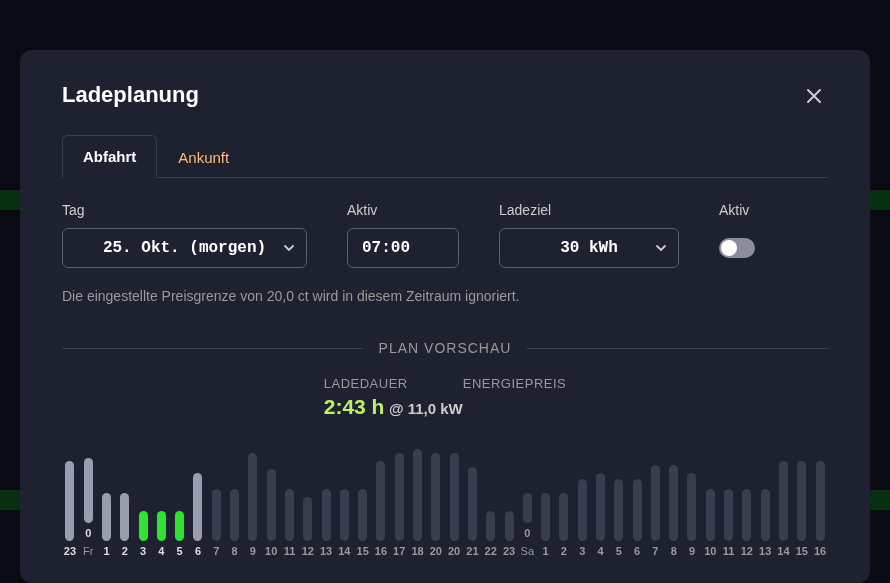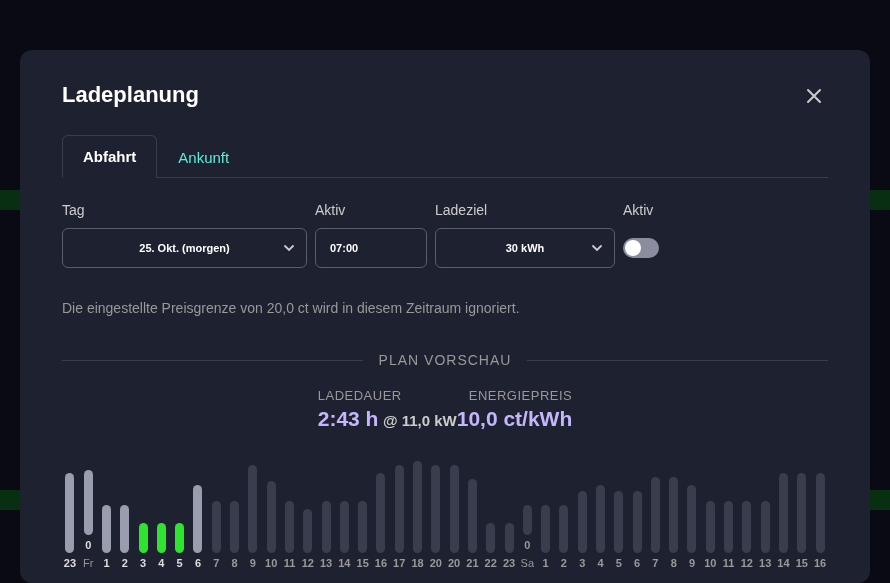--- a/index.html
+++ b/index.html
@@ -5,40 +5,40 @@
 *{margin:0;padding:0;box-sizing:border-box}
 body{background:#0a0a14;font-family:-apple-system,BlinkMacSystemFont,"Segoe UI",sans-serif;color:#e5e5e5;overflow:hidden;width:890px;height:583px;position:relative}
 .bg-stripe{position:absolute;height:20px;width:100%;background:linear-gradient(to right,#00ff00,#00ff00)}
 .bg-stripe.s1{top:190px;opacity:.15}
 .bg-stripe.s2{top:490px;opacity:.15}
 .modal{position:absolute;left:20px;right:20px;top:50px;bottom:0;background:#1e2130;border-radius:12px;padding:32px 42px}
 .header{display:flex;justify-content:space-between;align-items:flex-start;margin-bottom:24px}
 .title{font-size:22px;font-weight:700;color:#fff}
 .close-btn{background:none;border:none;cursor:pointer;padding:4px;display:flex;align-items:center;justify-content:center}
 .tabs{display:flex;border-bottom:1px solid #3a3d4d;margin-bottom:24px}
-.tab{padding:12px 20px;background:none;border:none;color:#5eead4;font-size:15px;cursor:pointer;border:1px solid transparent;border-bottom:none;position:relative;top:1px}
+.tab{padding:12px 20px;background:none;border:none;color:#fdba74;font-size:15px;cursor:pointer;border:1px solid transparent;border-bottom:none;position:relative;top:1px}
 .tab.active{color:#fff;border:1px solid #3a3d4d;border-bottom:1px solid #1e2130;border-radius:6px 6px 0 0;font-weight:600}
-.form-row{display:flex;gap:8px;margin-bottom:32px}
+.form-row{display:flex;gap:40px;margin-bottom:20px}
 .form-group{display:flex;flex-direction:column;gap:10px}
 .form-group.day{flex:0 0 245px}
 .form-group.time{flex:0 0 112px}
 .form-group.target{flex:0 0 180px}
 .label{font-size:14px;color:#ccc}
 .select-wrap{position:relative}
-.select,.input{width:100%;background:#1e2130;border:1px solid #5a5d6d;border-radius:6px;padding:10px 14px;color:#fff;font-size:11px;font-weight:600;font-family:Liberation Sans, sans-serif;appearance:none;height:40px}
+.select,.input{width:100%;background:#1e2130;border:1px solid #5a5d6d;border-radius:6px;padding:10px 14px;color:#fff;font-size:16px;font-weight:600;font-family:Liberation Mono, monospace;appearance:none;height:40px}
 .chevron{position:absolute;right:12px;top:50%;transform:translateY(-50%);pointer-events:none}
 .toggle{width:36px;height:20px;background:#8a8d9d;border-radius:10px;position:relative;cursor:pointer;margin-top:10px}
 .toggle::after{content:"";position:absolute;width:16px;height:16px;background:#fff;border-radius:50%;top:2px;left:2px}
 .info-text{color:#999;font-size:14px;margin-bottom:36px}
 .divider-wrap{display:flex;align-items:center;gap:16px;margin-bottom:20px}
 .divider-line{flex:1;height:1px;background:#3a3d4d}
 .divider-text{color:#999;font-size:14px;letter-spacing:1px}
 .stats{display:flex;justify-content:center;margin-bottom:18px}
 .stat-label{color:#999;font-size:13px;letter-spacing:.5px;margin-bottom:4px}
-.stat-value{font-size:21px;font-weight:700;color:#c4b5fd}
+.stat-value{font-size:21px;font-weight:700;color:#bef264}
 .stat-sub{font-size:15px;font-weight:600;color:#ccc}
 .stat-right{text-align:right}
 .chart{display:flex;align-items:flex-end;gap:2.5px;height:120px;position:relative}
 .bar-col{display:flex;flex-direction:column;align-items:center;flex:1;gap:4px}
 .bar{width:9px;border-radius:5px;background:#4a4d5d}
 .bar.current{background:#9a9dad}
 .bar.active{background:#31e331}
 .bar.dim{background:#3a3d4d}
 .bar-label{font-size:11px;color:#999;font-weight:600}
 .bar.current+.bar-label,.bar.active+.bar-label{color:#ddd}
@@ -105,21 +105,20 @@
   <div class="stats">
     <div>
       <div class="stat-label">LADEDAUER</div>
       <div>
         <span class="stat-value">2:43 h</span>
         <span class="stat-sub">@ 11,0 kW</span>
       </div>
     </div>
     <div class="stat-right">
       <div class="stat-label">ENERGIEPREIS</div>
-      <div class="stat-value">10,0 ct/kWh</div>
     </div>
   </div>
 
   <div class="chart" id="chart">
       <div class="bar-col">
         <div class="bar current" style="height: 80px;"></div>
         <div class="bar-label">23</div>
       </div>
       <div class="bar-col">
         <div class="bar current" style="height: 65px;"></div>

